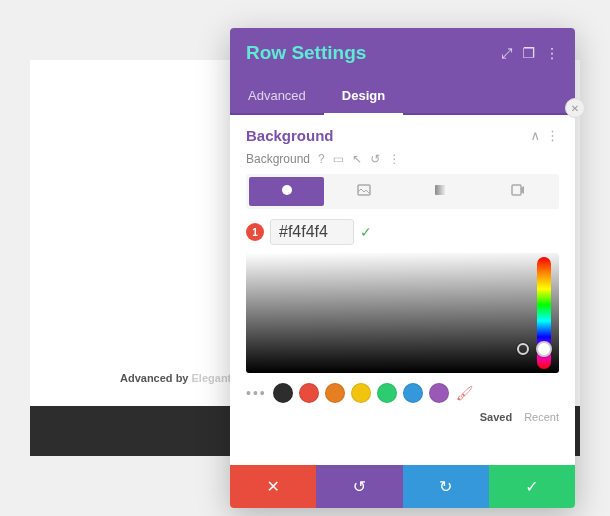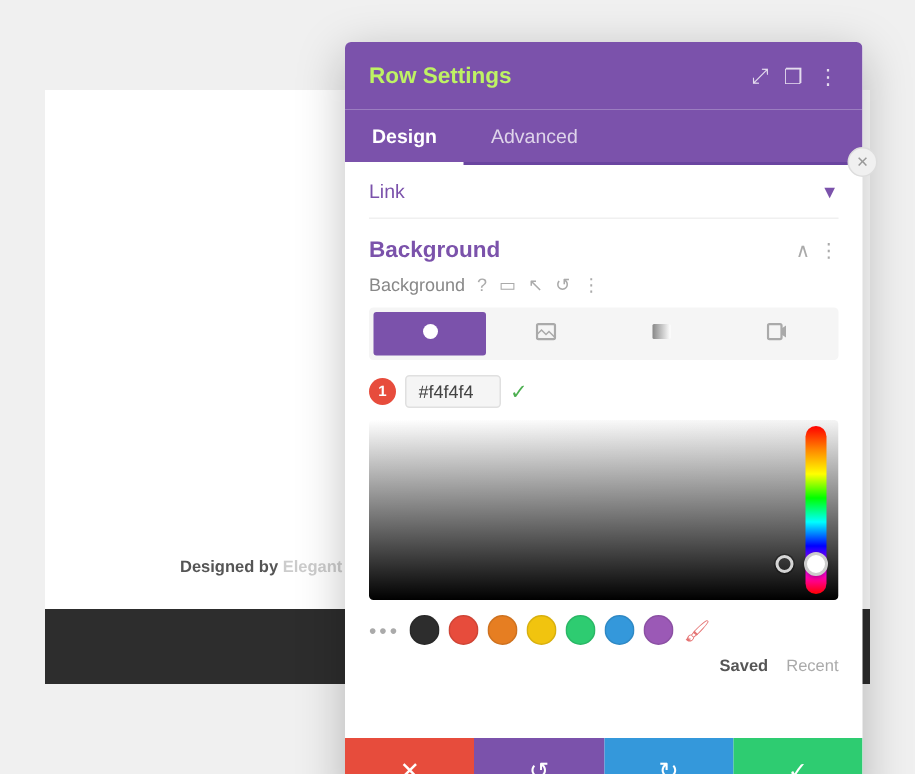--- a/index.html
+++ b/index.html
@@ -60,22 +60,22 @@
 
     
     .panel-header {
       background: #7b52ab;
       padding: 14px 16px;
       display: flex;
       align-items: center;
       justify-content: space-between;
     }
     .panel-title {
-      color: #bef264;
-      font-size: 15px;
+      color: #5eead4;
+      font-size: 19px;
       font-weight: 600;
     }
     .panel-header-icons {
       display: flex;
       gap: 10px;
       align-items: center;
     }
     .panel-header-icon {
       color: rgba(255,255,255,0.8);
       font-size: 14px;
@@ -204,23 +204,23 @@
       display: flex;
       align-items: center;
       justify-content: center;
       font-weight: bold;
     }
     .color-hex-input {
       background: #f5f5f5;
       border: 1px solid #e0e0e0;
       border-radius: 3px;
       padding: 3px 8px;
-      font-size: 12px;
+      font-size: 16px;
       color: #444;
-      width: 64px;
+      width: 84px;
     }
     .check-icon {
       color: #4caf50;
       font-size: 14px;
     }
 
     
     .color-picker-area {
       position: relative;
       height: 120px;
@@ -336,48 +336,44 @@
     .action-btn.redo { background: #3498db; color: #fff; }
     .action-btn.confirm { background: #2ecc71; color: #fff; }
   </style>
 </head>
 <body>
 
 <div class="page-bg">
   <div class="page-bg-white"></div>
   <div class="page-bg-dark">
     <p class="elegant-text">
-      <span>Designed by</span>
+      <span>Advanced by</span>
       <span style="font-weight:bold;color:#ccc;">Elegant Themes</span>
     </p>
   </div>
 </div>
 
 <div class="panel-overlay" style="position:absolute;">
 
   <div class="panel-header">
     <span class="panel-title">Row Settings</span>
     <div class="panel-header-icons">
       <span class="panel-header-icon">⤢</span>
       <span class="panel-header-icon">❐</span>
       <span class="panel-header-icon">⋮</span>
     </div>
   </div>
 
   <div class="panel-tabs">
+    <div class="tab">Advanced</div>
     <div class="tab active">Design</div>
-    <div class="tab">Advanced</div>
   </div>
 
   <div class="panel-body">
 
-    <div class="link-row">
-      <span class="link-row-label">Link</span>
-      <span class="link-row-arrow">▼</span>
-    </div>
 
     <div class="section-header">
       <span class="section-title">Background</span>
       <div class="section-header-icons">
         <span class="section-icon">∧</span>
         <span class="section-icon">⋮</span>
       </div>
     </div>
 
     <div class="bg-controls-row">

